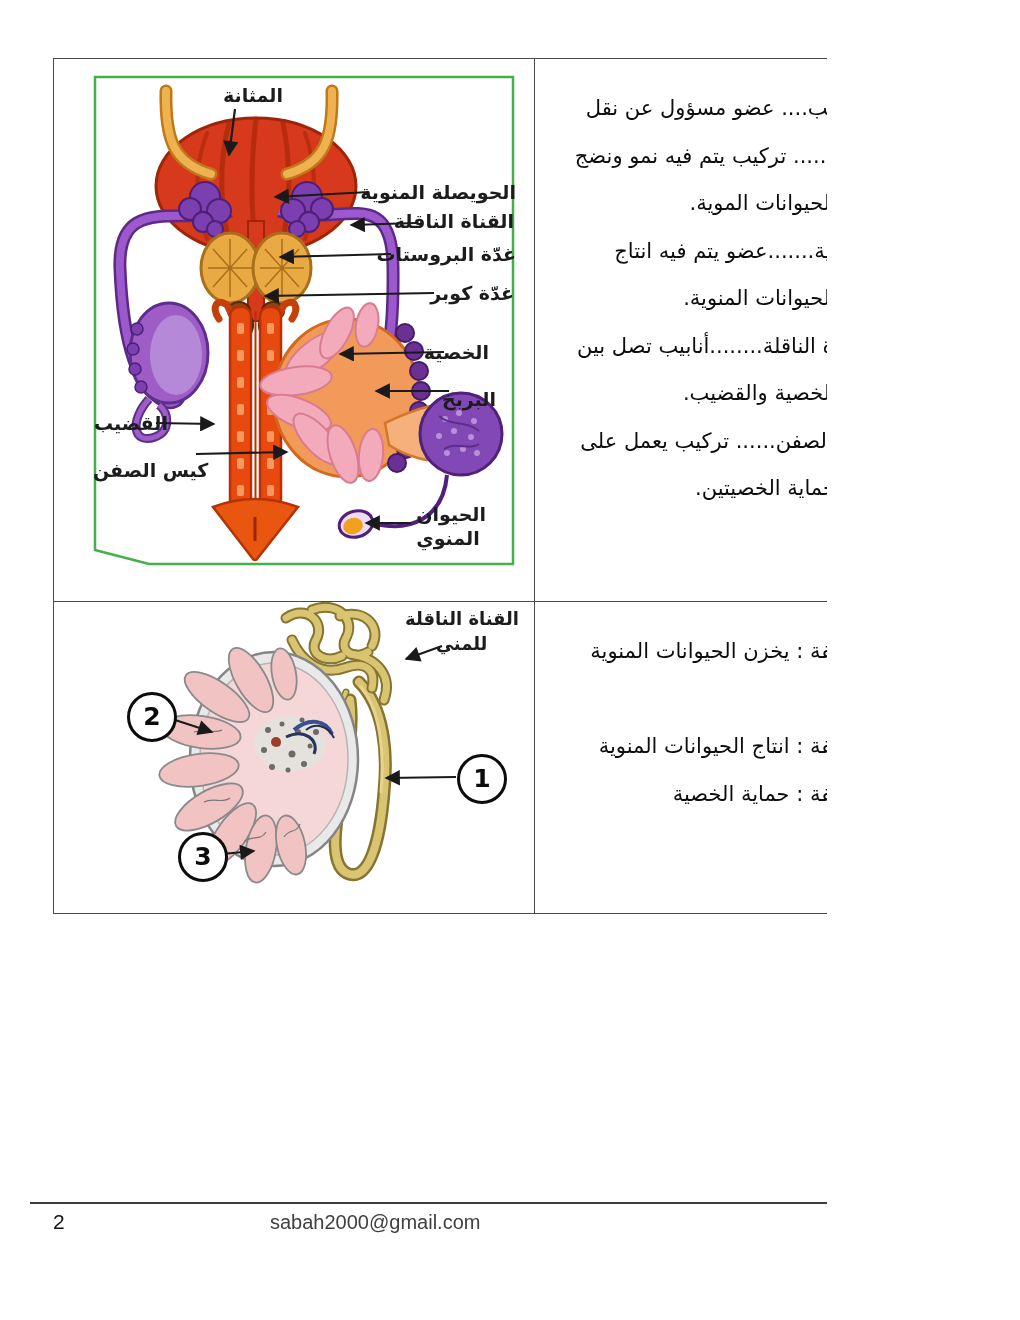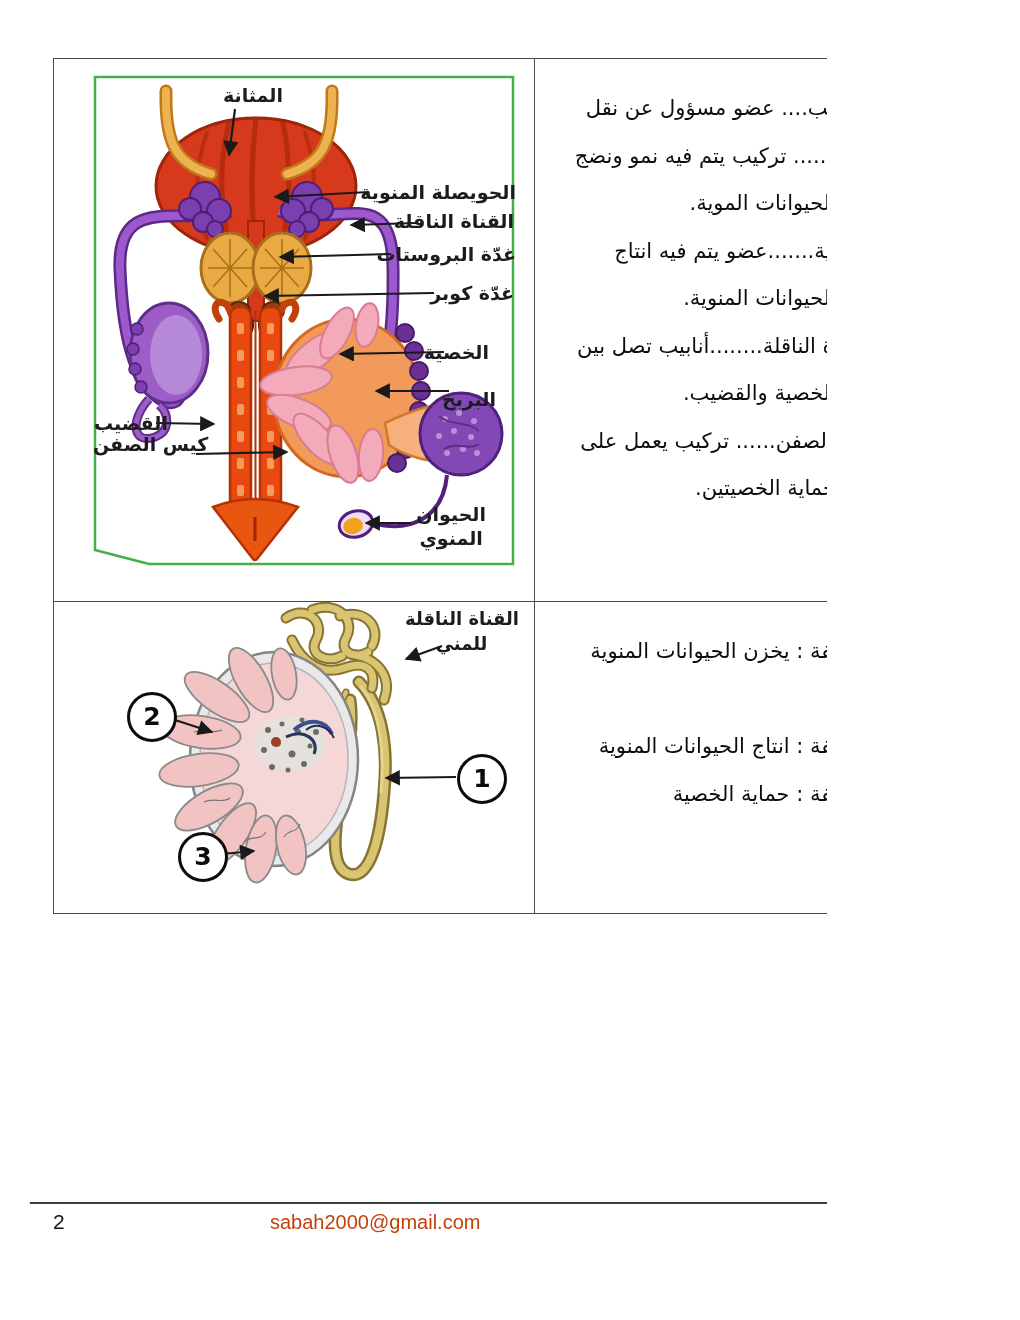--- a/index.html
+++ b/index.html
@@ -29,21 +29,21 @@
           color:#1c1c1c;text-align:right;}
   .duct-label .c{text-align:center;}
 
   .marker-circle{position:absolute;width:44px;height:44px;border:3px solid #0c0c0c;border-radius:50%;
           background:#fff;text-align:center;line-height:44px;font-size:25px;font-weight:bold;color:#0c0c0c;}
 
   .footer-line{position:absolute;left:30px;top:1202px;width:955px;height:0;border-top:2px solid #3d3d3d;}
   .footer-page{position:absolute;left:53px;top:1210px;font-size:21px;color:#111;
           font-family:"Liberation Sans",sans-serif;}
   .footer-email{position:absolute;left:270px;top:1211px;width:200px;text-align:center;font-size:20px;
-          color:#c2410c;font-family:"Liberation Sans",sans-serif;}
+          color:#404040;font-family:"Liberation Sans",sans-serif;}
   svg{position:absolute;left:0;top:0;}
   svg.d1{left:35px;top:12px;}
 </style>
 </head>
 <body>
 
 <div class="page">
   <div class="table">
     <div class="vline"></div>
     <div class="hline"></div>
@@ -212,22 +212,22 @@
       </svg>
 
       <div class="dlabel" style="left:155px;top:24px;width:88px;text-align:center;">المثانة</div>
       <div class="dlabel" style="right:18px;top:121px;">الحويصلة المنوية</div>
       <div class="dlabel" style="right:20px;top:150px;">القناة الناقلة</div>
       <div class="dlabel" style="right:18px;top:183px;">غدّة البروستات</div>
       <div class="dlabel" style="right:20px;top:222px;">غدّة كوبر</div>
       <div class="dlabel" style="right:45px;top:281px;">الخصية</div>
       <div class="dlabel" style="right:38px;top:328px;">البربخ</div>
       <div class="dlabel" style="left:40px;top:352px;">القضيب</div>
-      <div class="dlabel" style="left:39px;top:373px;">كيس الصفن</div>
-      <div class="dlabel" style="right:48px;top:443px;text-align:center;margin-left:25px;">
+      <div class="dlabel" style="left:39px;top:399px;">كيس الصفن</div>
+      <div class="dlabel" style="right:48px;top:443px;text-align:left;margin-left:25px;">
         <div>الحيوان</div>
         <div>المنوي</div>
       </div>
     </div>
 
     <div class="cell tr">
       <div class="list">
         <div class="tline l1">1. .....القضيب.... عضو مسؤول عن نقل</div>
         <div class="tline l1">2. ....البربخ...... تركيب يتم فيه نمو ونضج</div>
         <div class="tline l2">الحيوانات الموية.</div>

